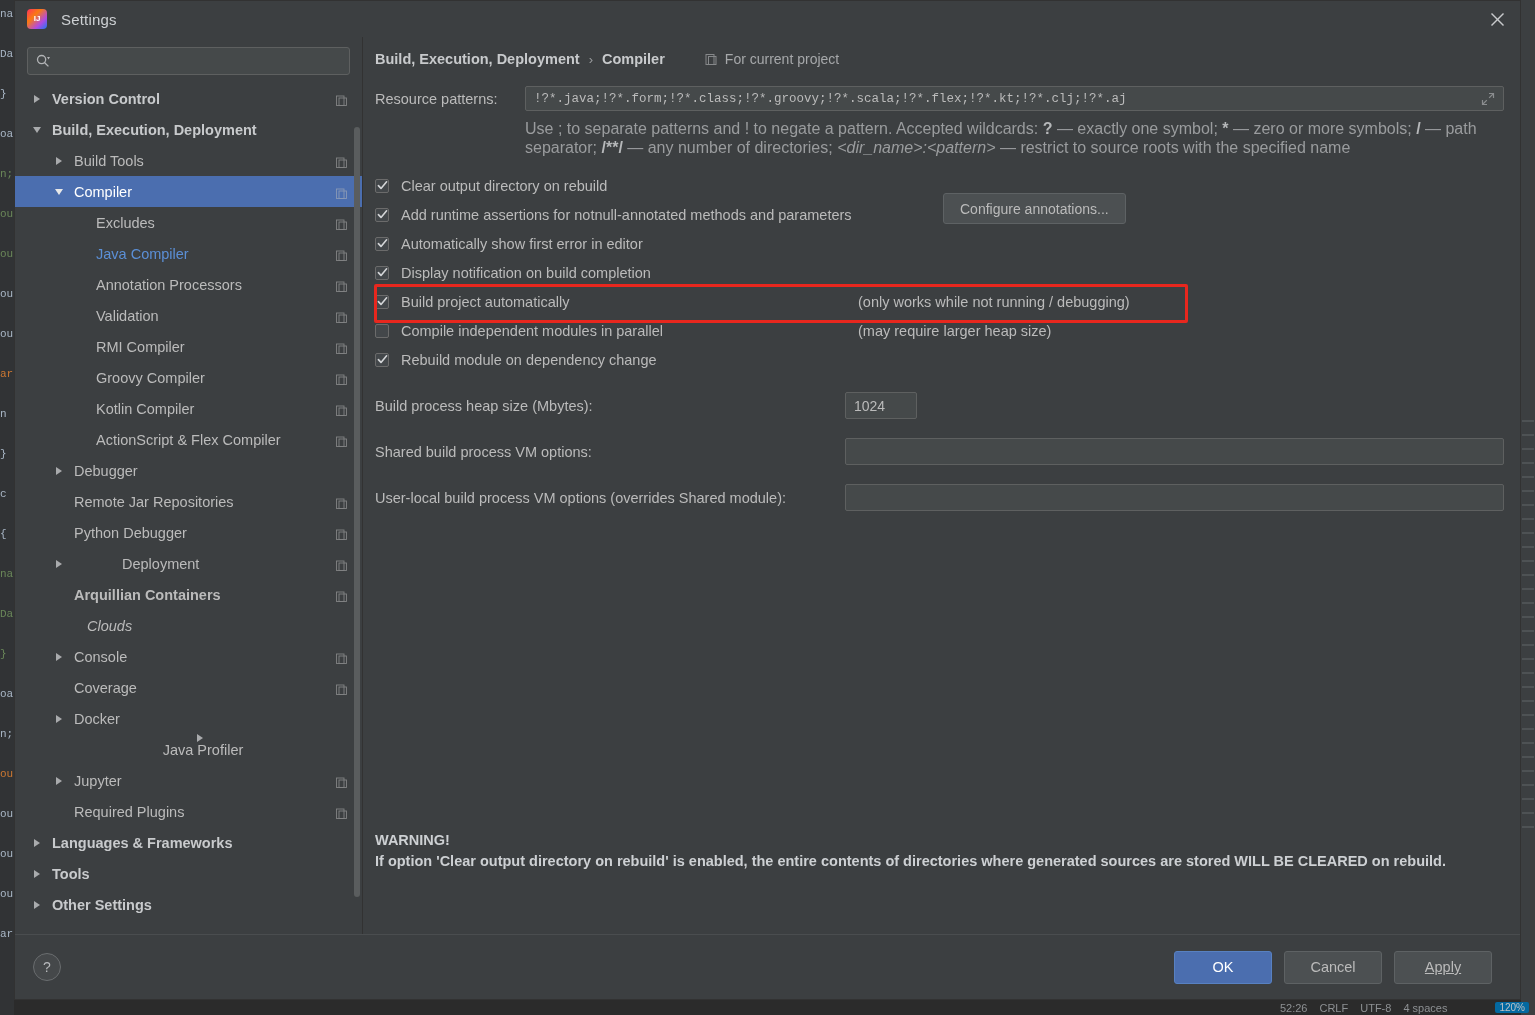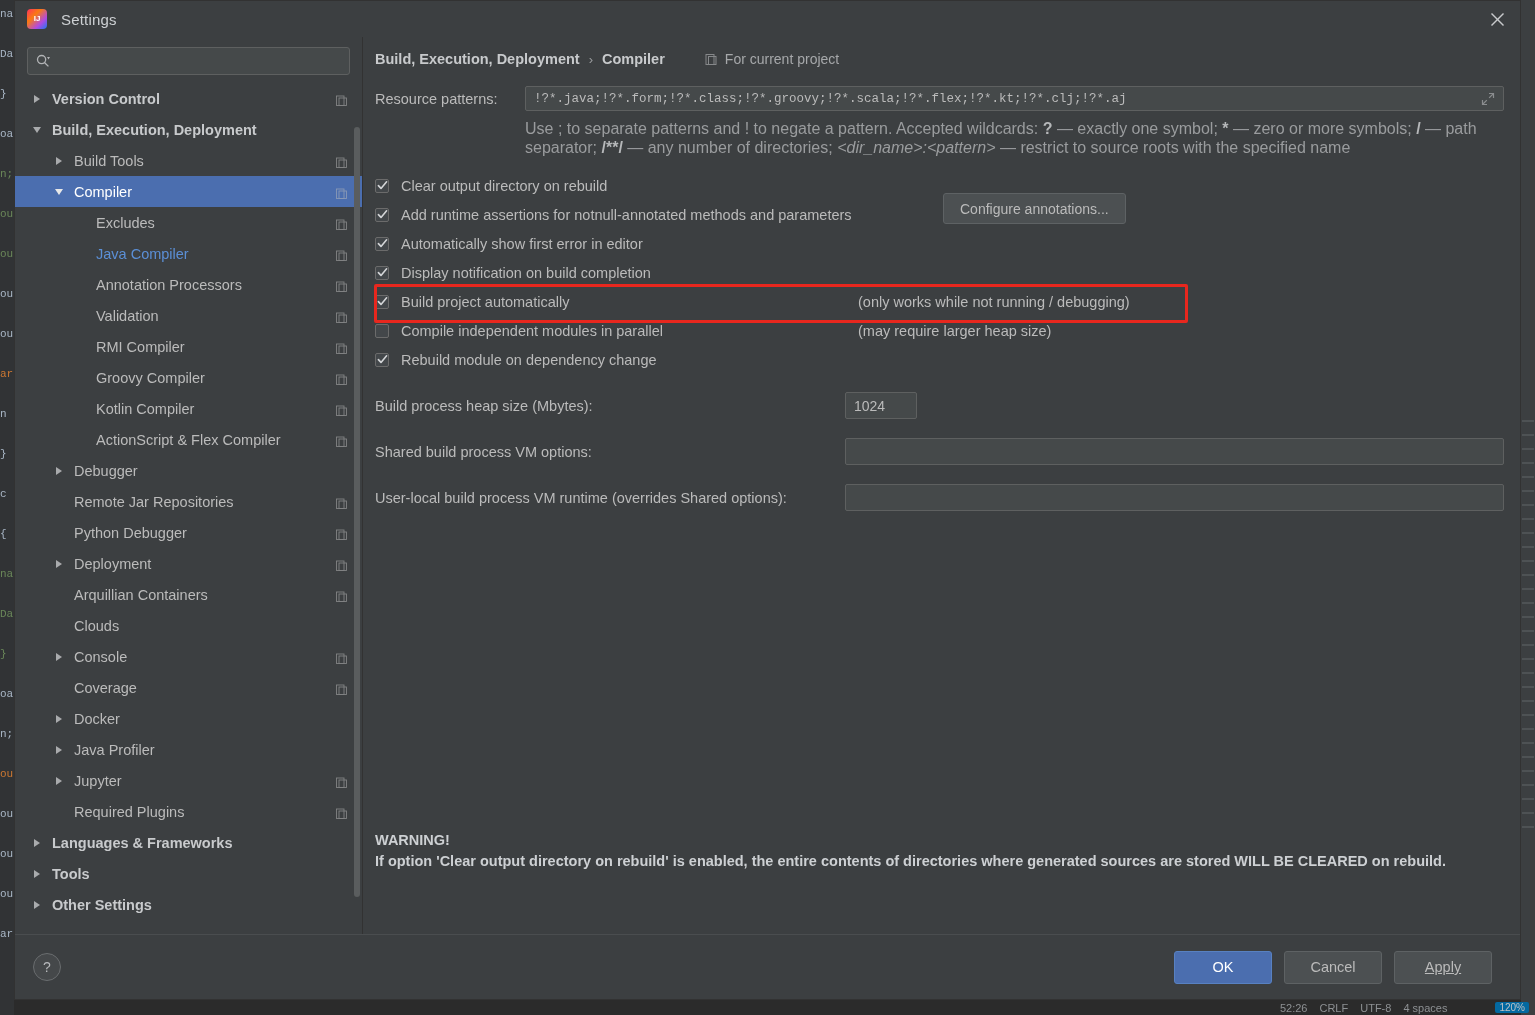--- a/index.html
+++ b/index.html
@@ -499,41 +499,41 @@
                 </svg></span>
             </div>
             <div class="tree-row" style="padding-left: 36px;">
               <span class="tw-spacer"></span>
               <span class="tree-label" style="margin-left: 7px;">Python Debugger</span>
               <span class="copy-badge"><svg width="12" height="12" viewBox="0 0 12 12">
                   <rect x="0.5" y="1" width="7.5" height="9.5" fill="none" stroke="#bbbbbb" stroke-width="0.9"></rect>
                   <rect x="3" y="3" width="7.5" height="7.5" fill="none" stroke="#bbbbbb" stroke-width="0.9"></rect>
                 </svg></span>
             </div>
-            <div class="tree-row" style="padding-left: 36px;">
+            <div class="tree-row" style="padding-left: 36px; gap: 48px;">
               <span class="tw">
                 <span class="arrow-right"></span>
               </span>
               <span class="tree-label" style="margin-left: 7px;">Deployment</span>
               <span class="copy-badge"><svg width="12" height="12" viewBox="0 0 12 12">
                   <rect x="0.5" y="1" width="7.5" height="9.5" fill="none" stroke="#bbbbbb" stroke-width="0.9"></rect>
                   <rect x="3" y="3" width="7.5" height="7.5" fill="none" stroke="#bbbbbb" stroke-width="0.9"></rect>
                 </svg></span>
             </div>
             <div class="tree-row" style="padding-left: 36px;">
               <span class="tw-spacer"></span>
-              <span class="tree-label" style="margin-left: 7px;">Arquillian Containers</span>
-              <span class="copy-badge"><svg width="12" height="12" viewBox="0 0 12 12">
-                  <rect x="0.5" y="1" width="7.5" height="9.5" fill="none" stroke="#bbbbbb" stroke-width="0.9"></rect>
-                  <rect x="3" y="3" width="7.5" height="7.5" fill="none" stroke="#bbbbbb" stroke-width="0.9"></rect>
-                </svg></span>
-            </div>
-            <div class="tree-row" style="padding-left: 36px;">
-              <span class="tw-spacer"></span>
-              <span class="tree-label" style="margin-left: 7px;">Clouds</span>
+              <span class="tree-label" style="margin-left: 7px; font-weight: bold;">Arquillian Containers</span>
+              <span class="copy-badge"><svg width="12" height="12" viewBox="0 0 12 12">
+                  <rect x="0.5" y="1" width="7.5" height="9.5" fill="none" stroke="#bbbbbb" stroke-width="0.9"></rect>
+                  <rect x="3" y="3" width="7.5" height="7.5" fill="none" stroke="#bbbbbb" stroke-width="0.9"></rect>
+                </svg></span>
+            </div>
+            <div class="tree-row" style="padding-left: 36px;">
+              <span class="tw-spacer"></span>
+              <span class="tree-label" style="margin-left: 20px; font-style: italic;">Clouds</span>
             </div>
             <div class="tree-row" style="padding-left: 36px;">
               <span class="tw">
                 <span class="arrow-right"></span>
               </span>
               <span class="tree-label" style="margin-left: 7px;">Console</span>
               <span class="copy-badge"><svg width="12" height="12" viewBox="0 0 12 12">
                   <rect x="0.5" y="1" width="7.5" height="9.5" fill="none" stroke="#bbbbbb" stroke-width="0.9"></rect>
                   <rect x="3" y="3" width="7.5" height="7.5" fill="none" stroke="#bbbbbb" stroke-width="0.9"></rect>
                 </svg></span>
@@ -545,21 +545,21 @@
                   <rect x="0.5" y="1" width="7.5" height="9.5" fill="none" stroke="#bbbbbb" stroke-width="0.9"></rect>
                   <rect x="3" y="3" width="7.5" height="7.5" fill="none" stroke="#bbbbbb" stroke-width="0.9"></rect>
                 </svg></span>
             </div>
             <div class="tree-row" style="padding-left: 36px;">
               <span class="tw">
                 <span class="arrow-right"></span>
               </span>
               <span class="tree-label" style="margin-left: 7px;">Docker</span>
             </div>
-            <div class="tree-row" style="padding-left: 36px;">
+            <div class="tree-row" style="padding-left: 36px; flex-direction: column;">
               <span class="tw">
                 <span class="arrow-right"></span>
               </span>
               <span class="tree-label" style="margin-left: 7px;">Java Profiler</span>
             </div>
             <div class="tree-row" style="padding-left: 36px;">
               <span class="tw">
                 <span class="arrow-right"></span>
               </span>
               <span class="tree-label" style="margin-left: 7px;">Jupyter</span>
@@ -698,21 +698,21 @@
         <div class="field-rows" id="fieldrows">
             <div class="f-row">
               <span class="f-lbl" style="width: 470px;">Build process heap size (Mbytes):</span>
               <input type="text" class="inp inp-heap" value="1024" style="">
             </div>
             <div class="f-row">
               <span class="f-lbl" style="width: 470px;">Shared build process VM options:</span>
               <input type="text" class="inp inp-wide" value="" style="">
             </div>
             <div class="f-row">
-              <span class="f-lbl" style="width: 470px;">User-local build process VM runtime (overrides Shared options):</span>
+              <span class="f-lbl" style="width: 470px;">User-local build process VM options (overrides Shared module):</span>
               <input type="text" class="inp inp-wide" value="" style="">
             </div>
           </div>
 
         <div class="warn">
           <div>WARNING!</div>
           <div>If option 'Clear output directory on rebuild' is enabled, the entire contents of directories where generated sources are stored WILL BE CLEARED on rebuild.</div>
         </div>
 
       </div>

